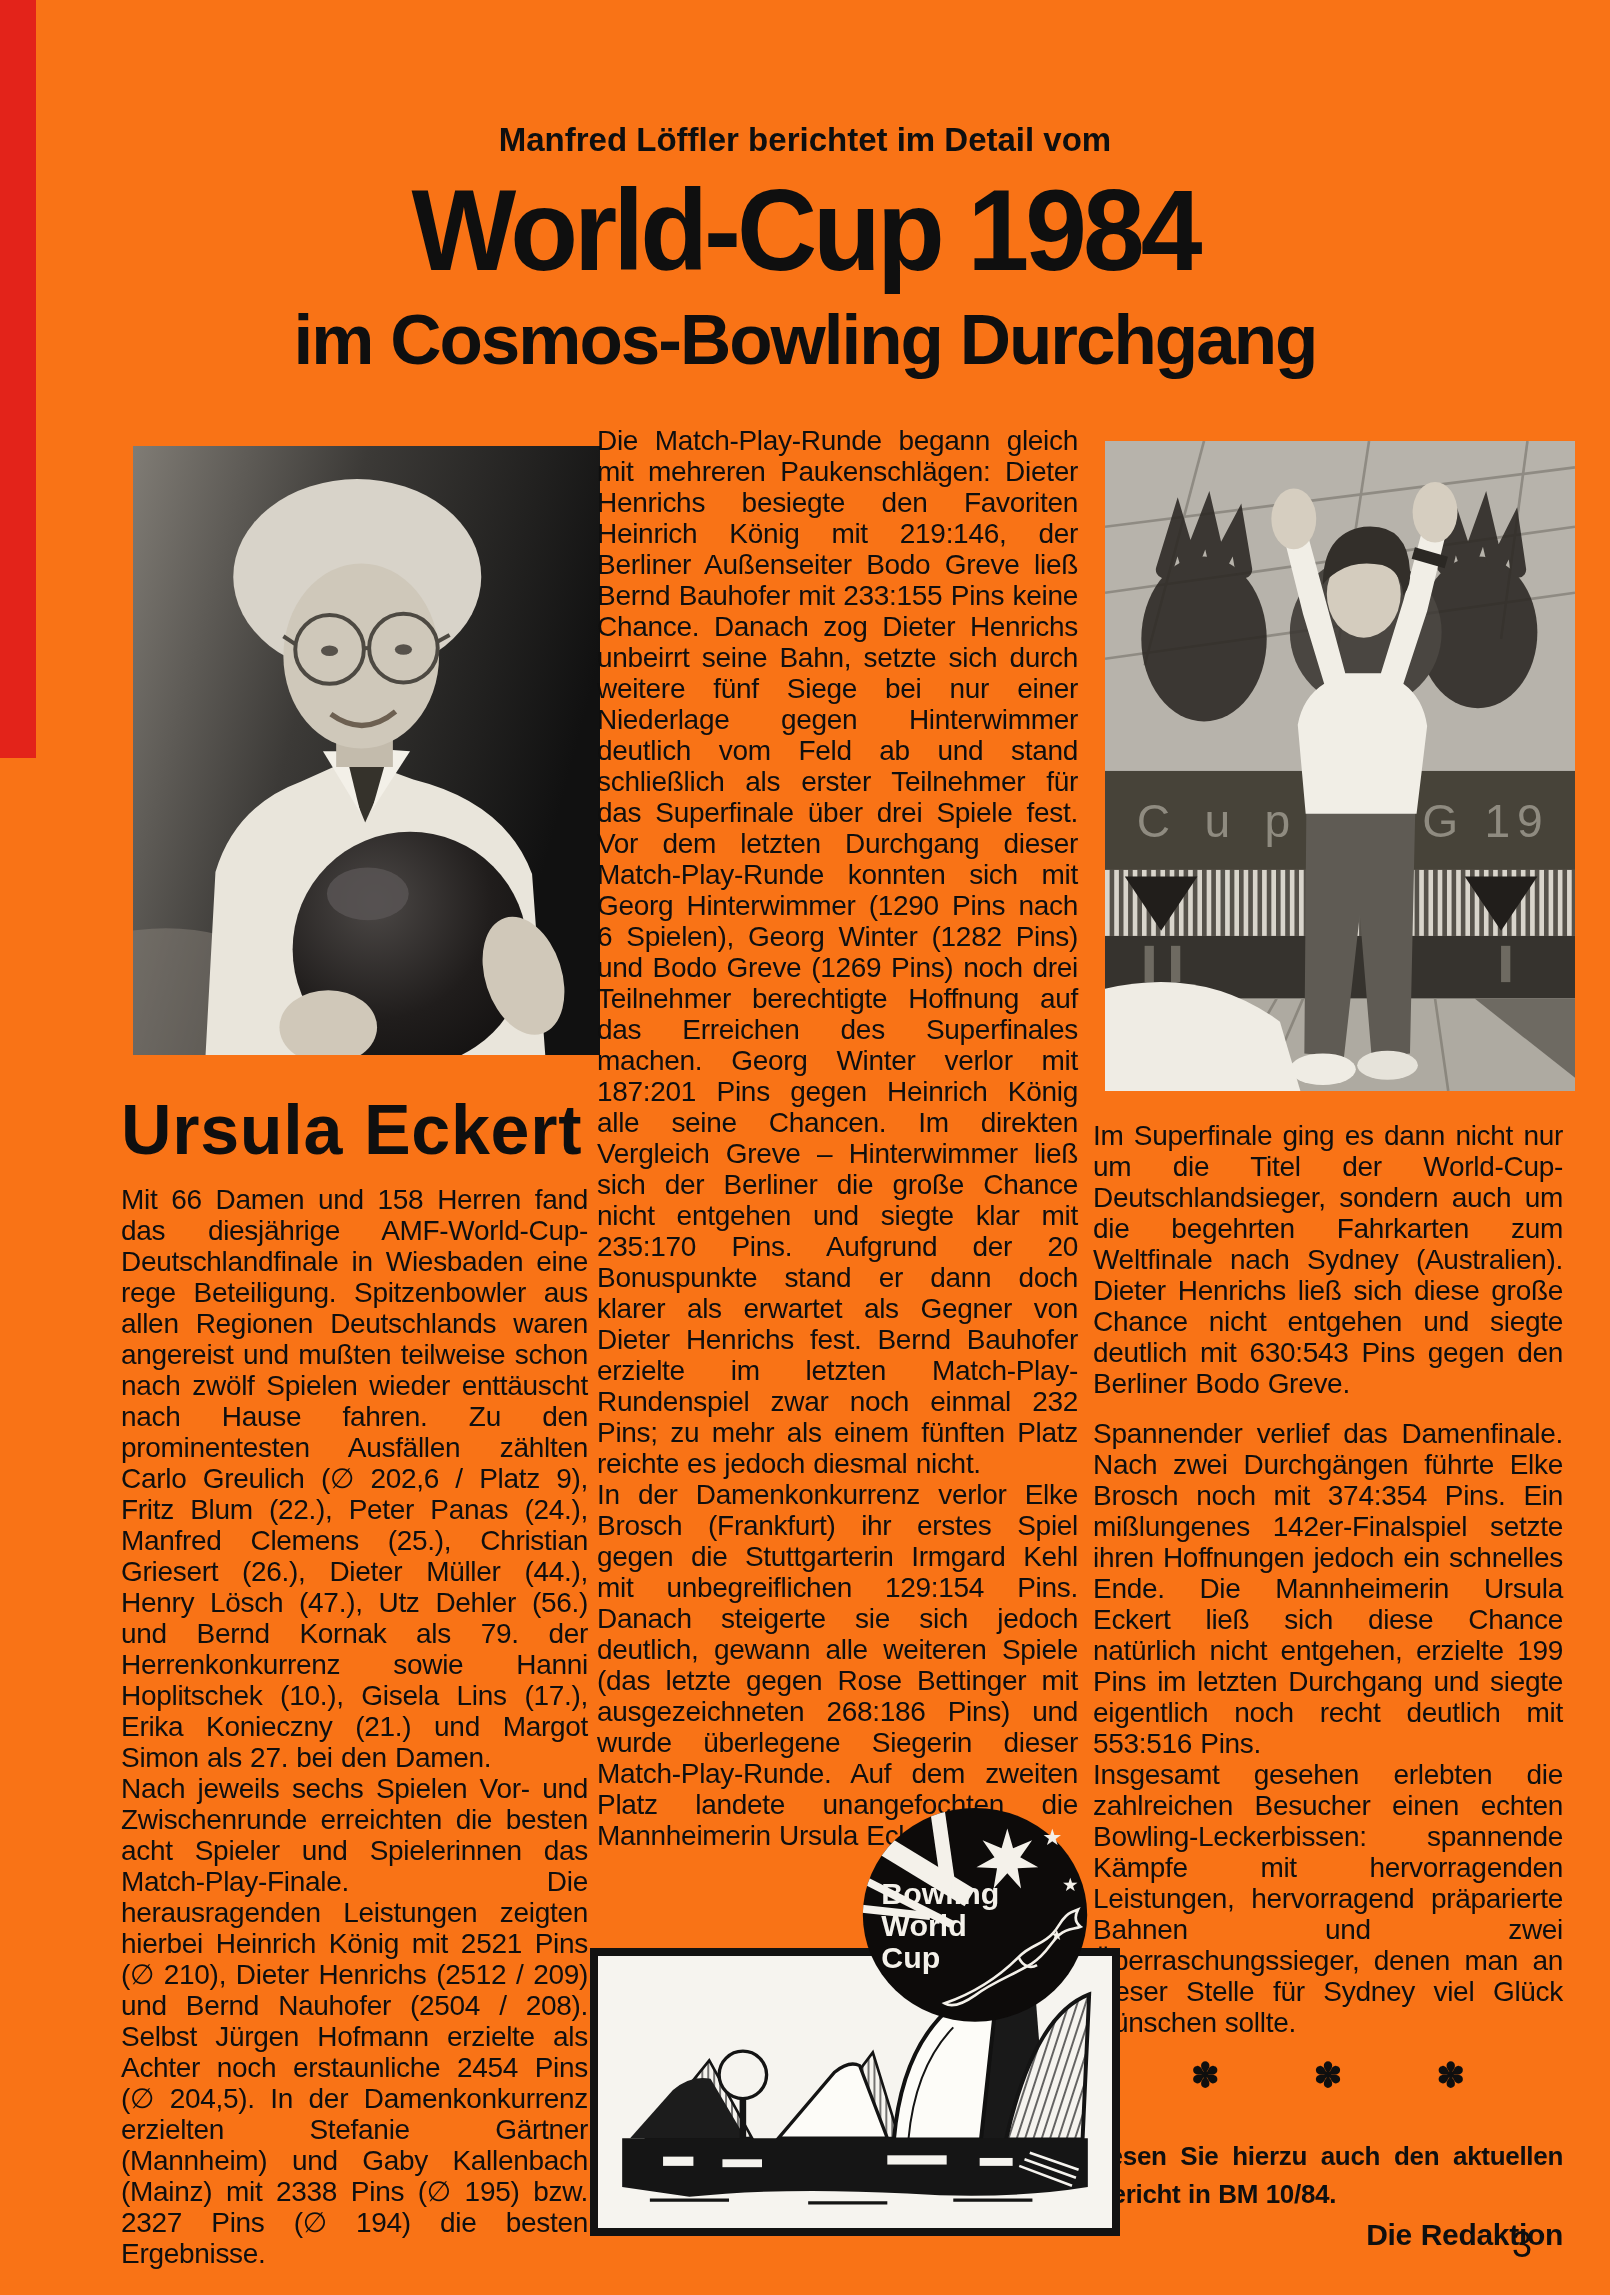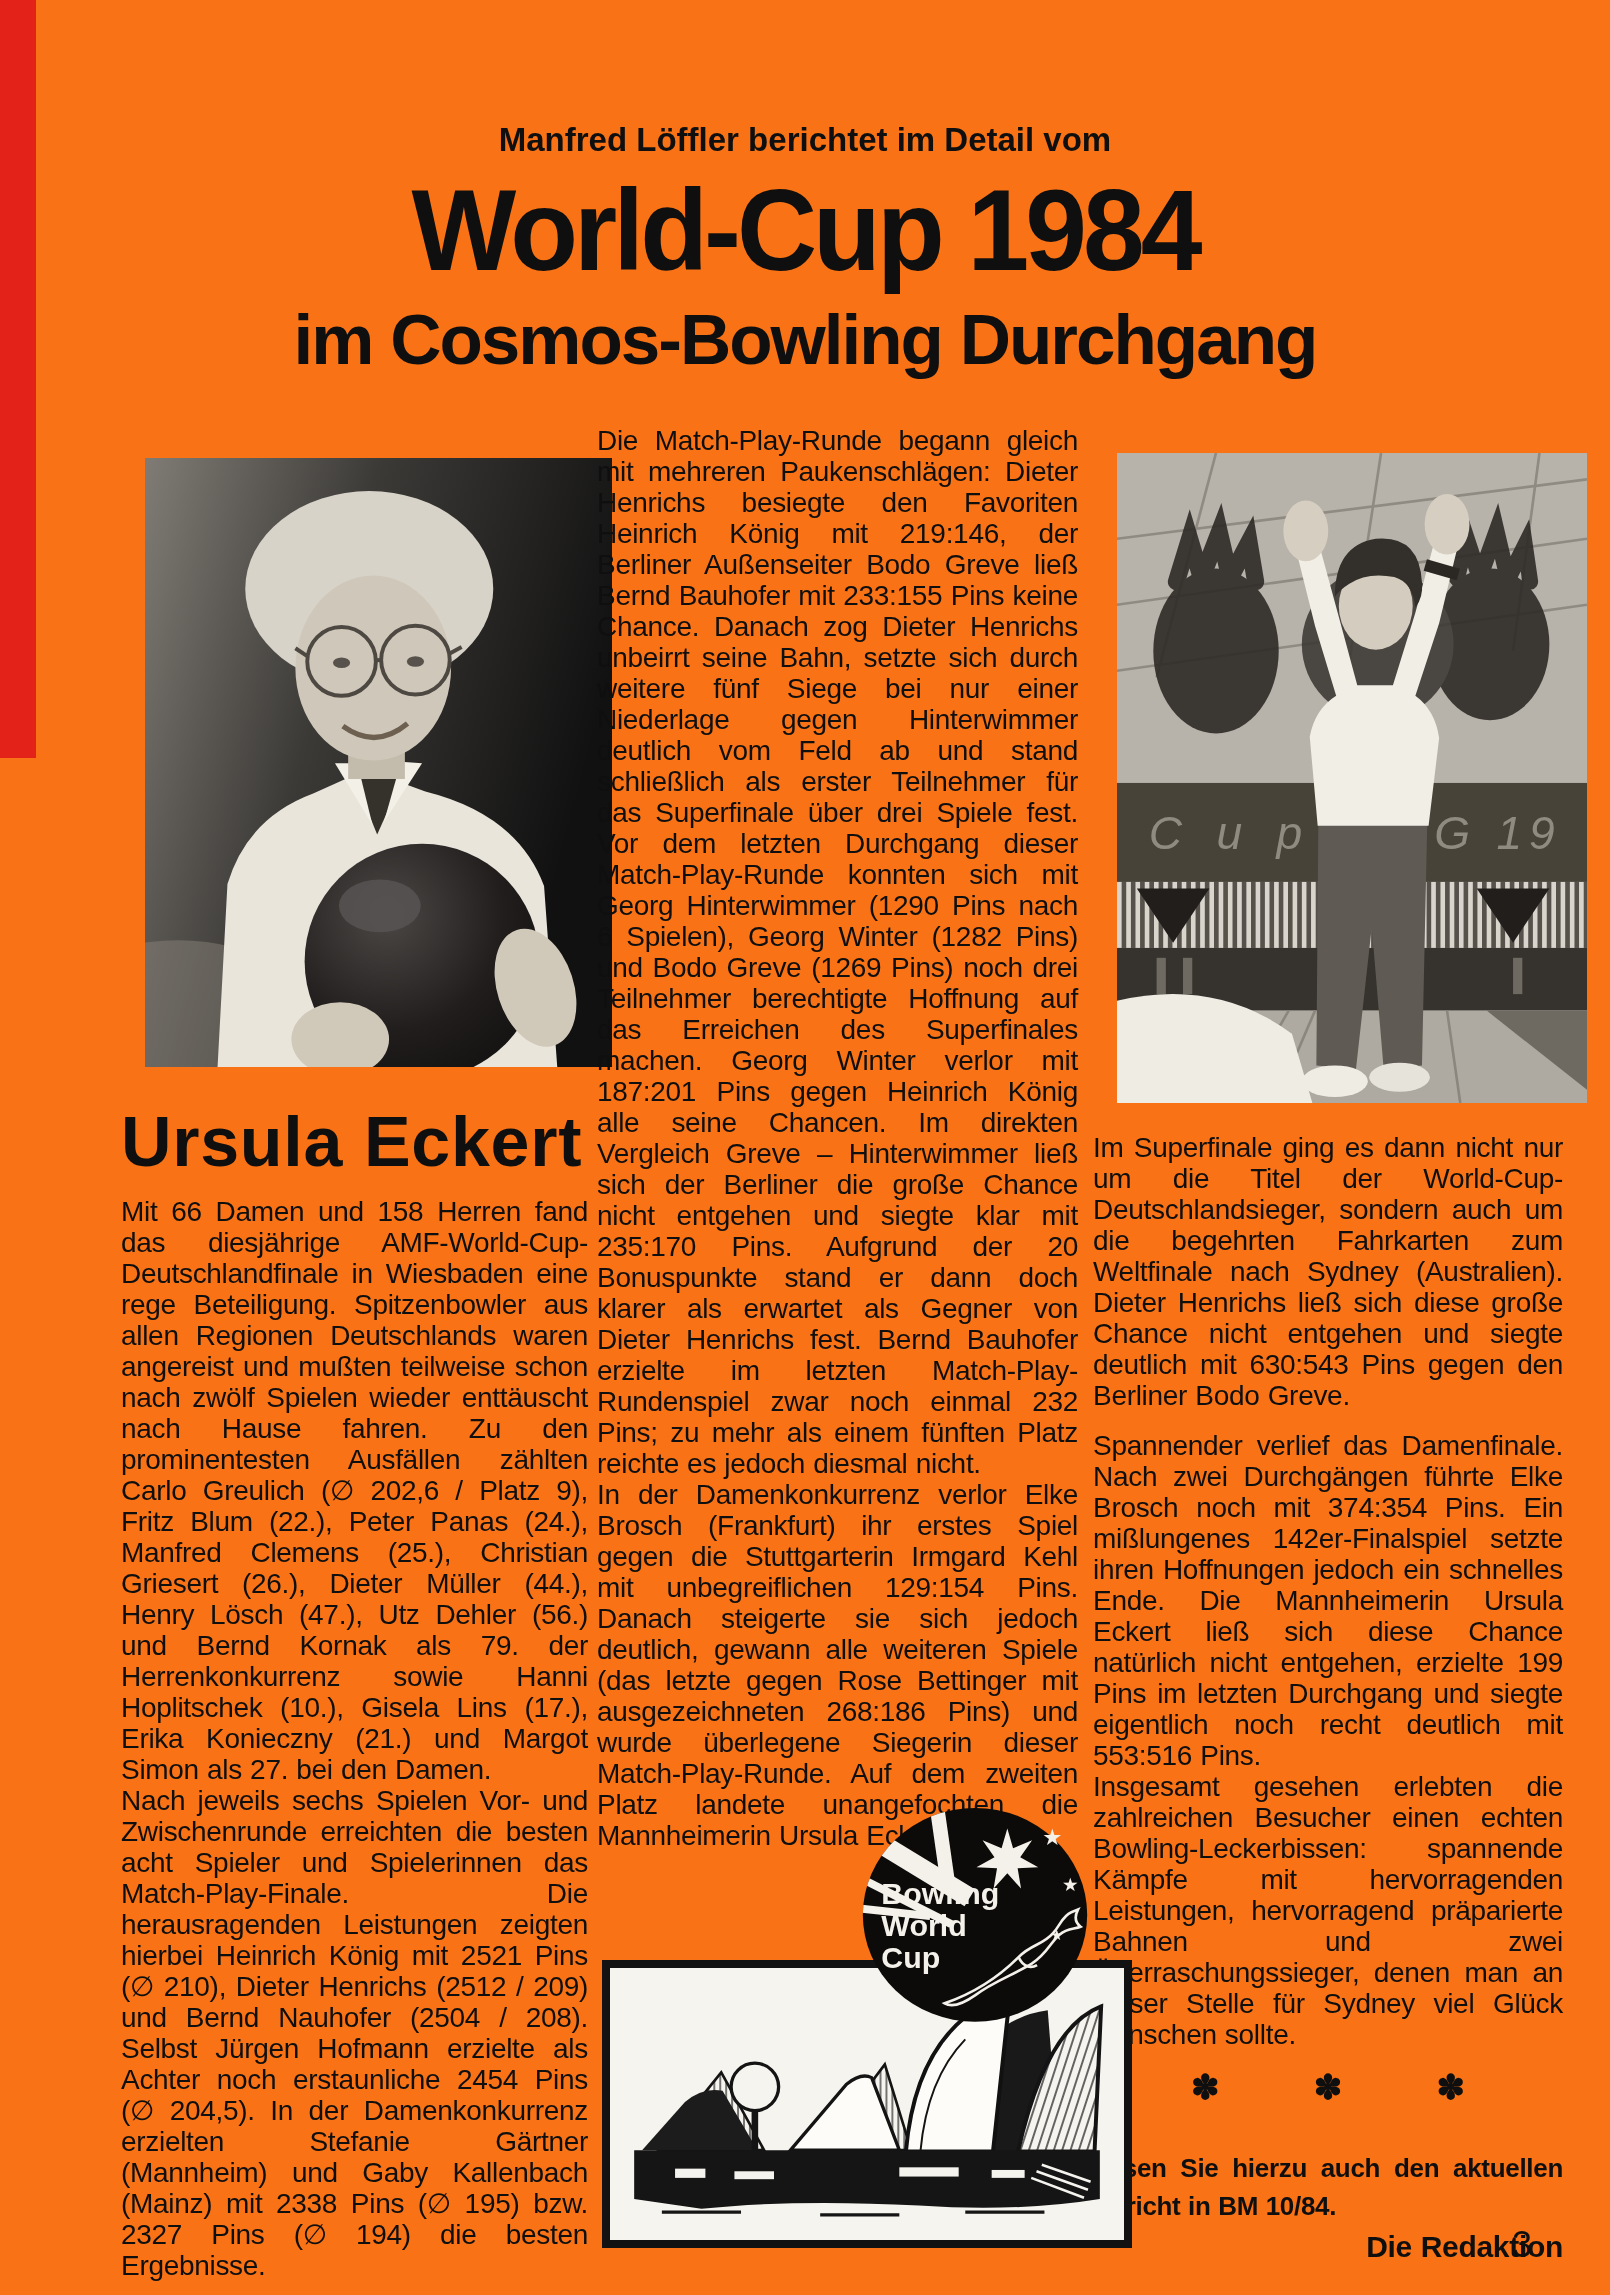--- a/index.html
+++ b/index.html
@@ -14,21 +14,21 @@
   .kicker{margin-top:121px;font-size:33px;font-weight:bold;letter-spacing:0;}
   .title{margin:17px 0 0;font-size:111px;line-height:1;font-weight:bold;letter-spacing:-4px;transform:scaleY(1.04);}
   .subtitle{margin:17px 0 0;font-size:71px;line-height:1;font-weight:bold;letter-spacing:-2px;}
   .tagline{margin-top:14.5px;font-size:37px;font-weight:bold;letter-spacing:-0.7px;}
   
   .col{position:absolute;font-size:28px;line-height:31px;text-align:justify;letter-spacing:-0.3px;word-spacing:0.7px;}
   .col p{margin:0;}
   .col-left{left:121px;top:434px;width:467px;}
   .col-mid{left:597px;top:425px;width:481px;}
   .col-right{left:1093px;top:429px;width:470px;}
-  figure{margin:12px;padding:12px;font-style:italic;}
+  figure{margin:0;padding:12px;}
   .photo-left{width:467px;height:609px;overflow:hidden;}
   .photo-right{width:470px;height:650px;overflow:hidden;}
   .photo-left svg,.photo-right svg{display:block;width:100%;height:100%;}
   .col-left h3{font-size:70px;line-height:1;margin:28px 0 18.5px;letter-spacing:0.7px;}
   .col-right .first-text{margin-top:17px;}
   .col-right .para-gap{margin-top:18.5px;}
   .stars{text-align:center;font-size:34px;font-weight:bold;letter-spacing:42px;padding-left:42px;margin-top:22.4px;}
   .note{font-weight:bold;margin-top:46px !important;font-size:26px;line-height:38px;}
   .signoff{font-weight:bold;text-align:right;font-size:30px;margin-top:6.6px;}
   

